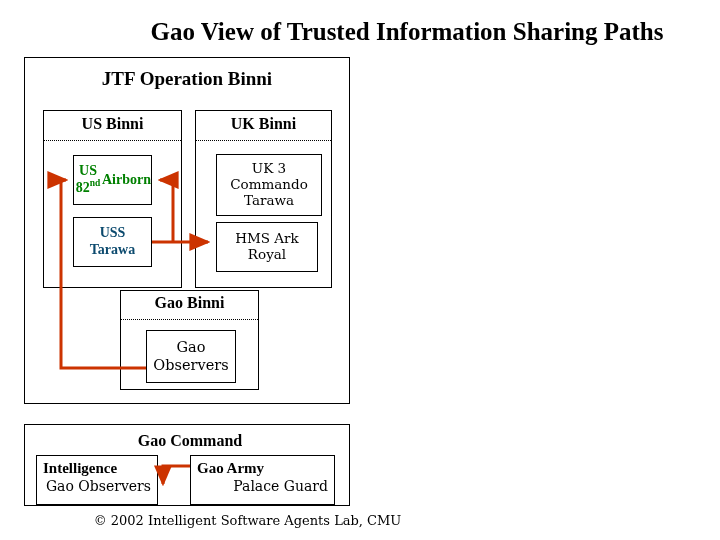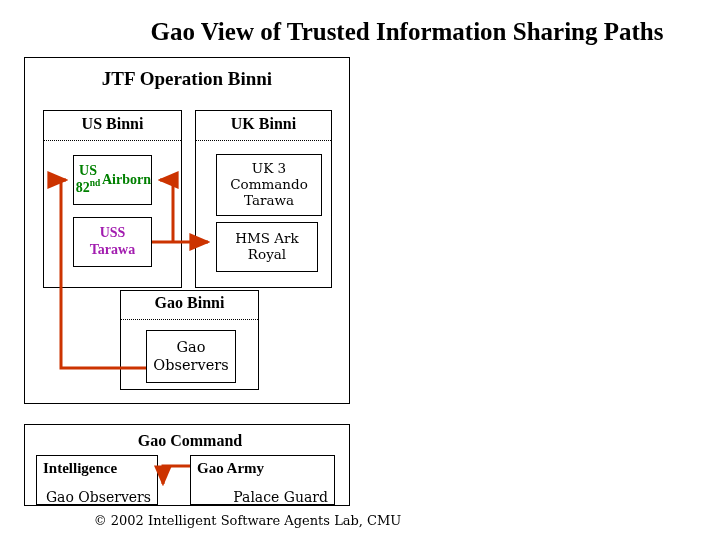--- a/index.html
+++ b/index.html
@@ -26,33 +26,33 @@
 
   .leafbox{
     position:absolute;border:1px solid #000;box-sizing:border-box;
     display:flex;align-items:center;justify-content:center;text-align:center;
     line-height:1.18;
   }
   .leaf-mono{font-family:"DejaVu Serif",serif;font-size:13.5px;}
   .leaf-bold{font-weight:bold;font-size:14px;}
 
   .green{color:#008000;}
-  .blue{color:#a21caf;}
+  .blue{color:#0c4a6e;}
 
   .sup{font-size:0.68em;vertical-align:super;line-height:0;}
 
   
   .cmdbox{
     position:absolute;border:1px solid #000;box-sizing:border-box;
     padding:4px 6px 3px 6px;
   }
   .cmd-l1{font-weight:bold;font-size:15px;text-align:left;
           font-family:"Liberation Serif","DejaVu Serif",serif;}
   .cmd-l2{font-size:14px;text-align:right;font-family:"DejaVu Serif",serif;
-          margin-top:12px;}
+          margin-top:1px;}
 
   .copyright{
     position:absolute;font-size:13px;font-family:"DejaVu Serif",serif;
     text-align:right;
   }
 
   svg.arrows{position:absolute;left:0;top:0;width:720px;height:540px;
              pointer-events:none;}
 </style>
 </head>

